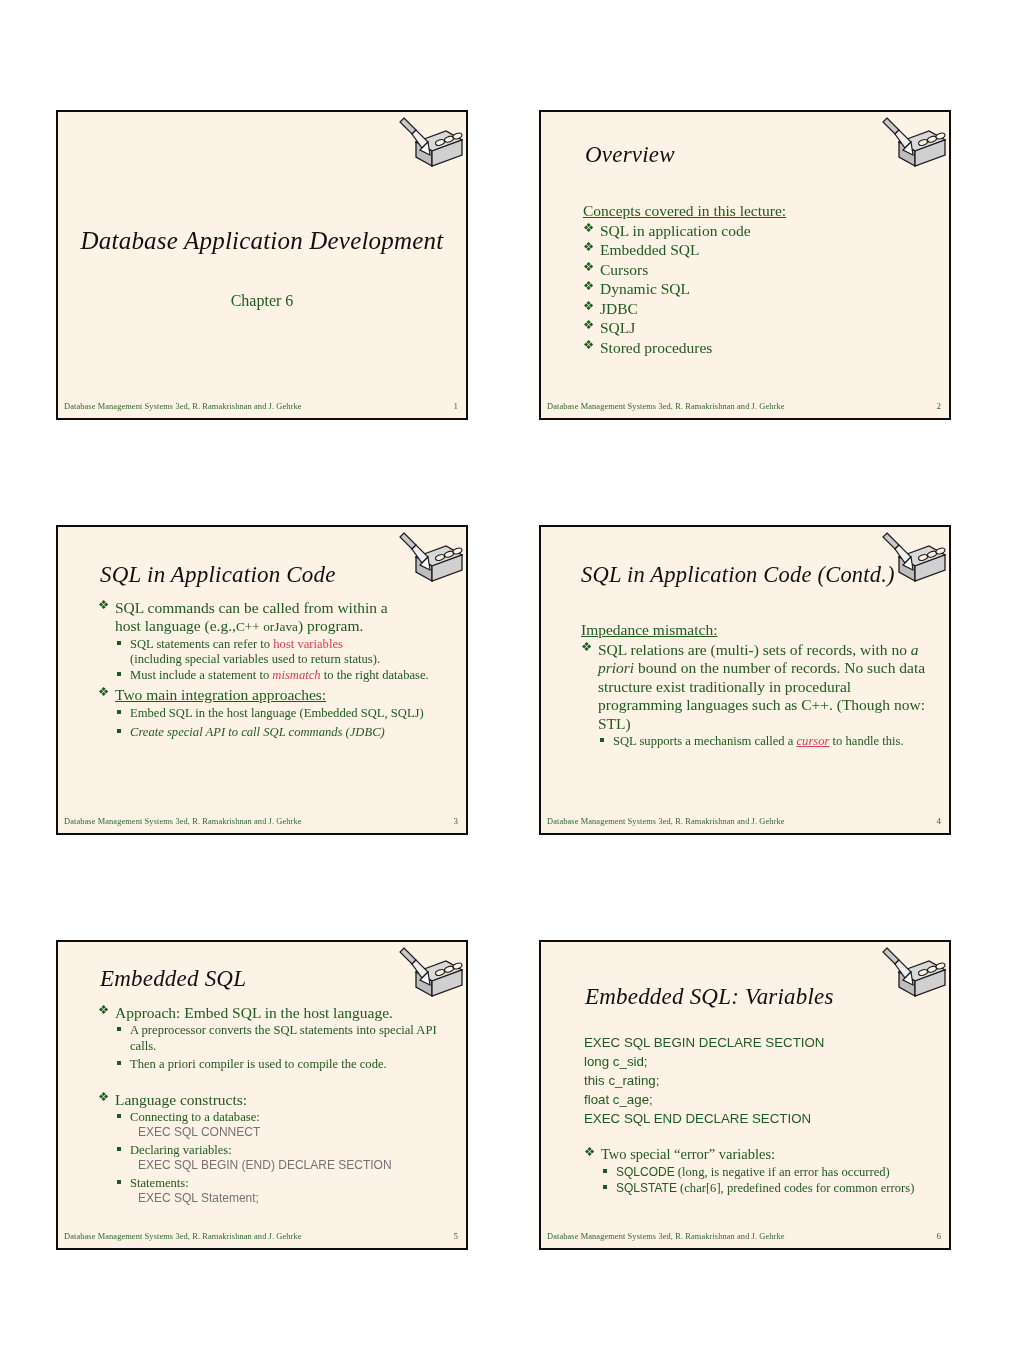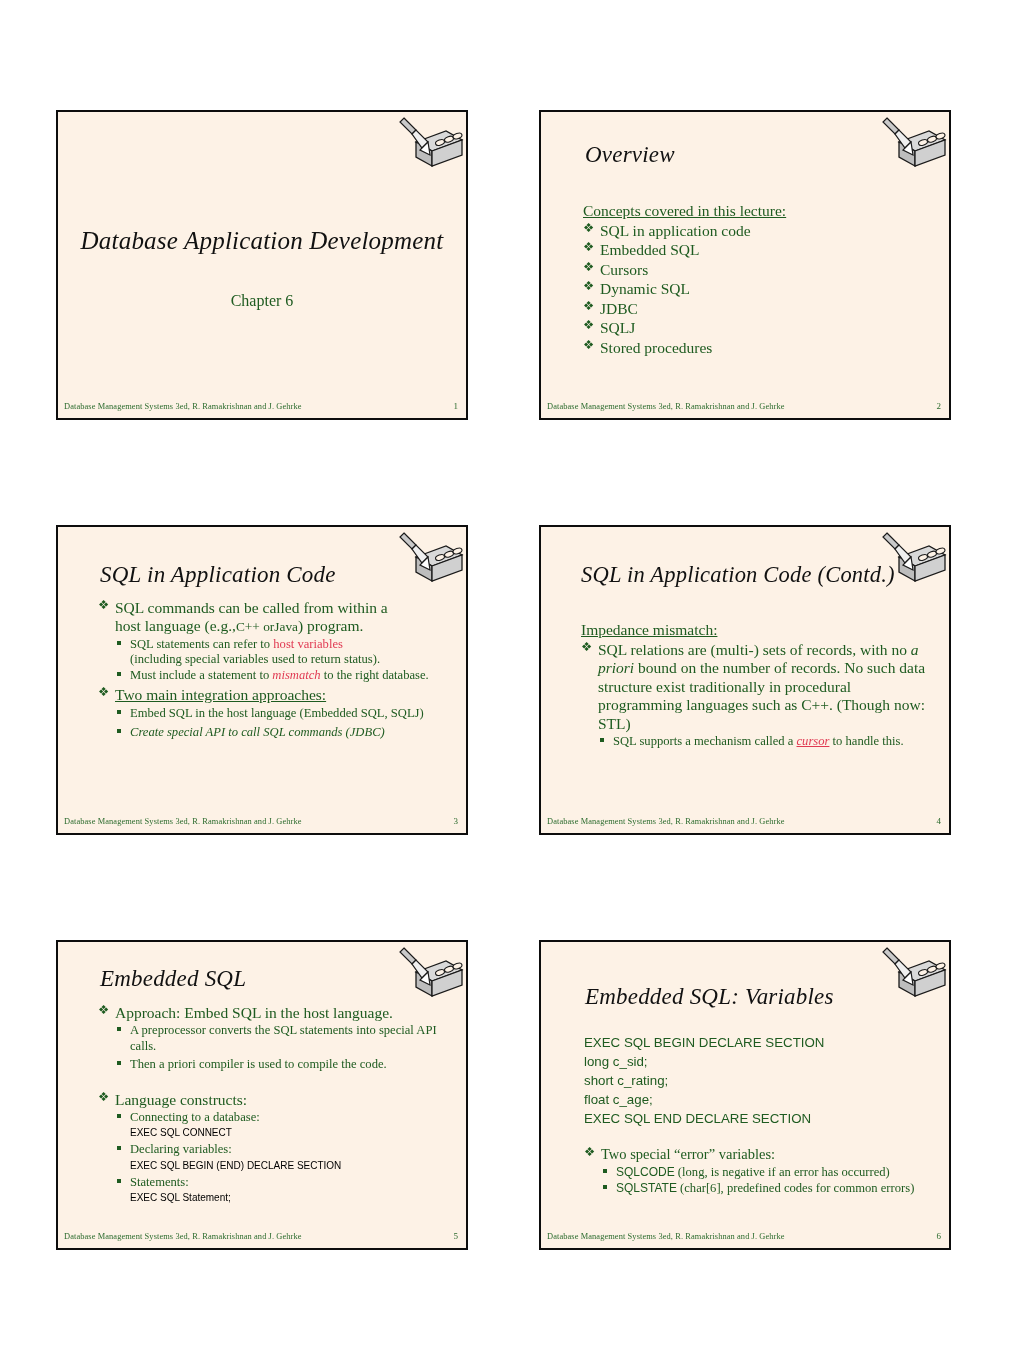--- a/index.html
+++ b/index.html
@@ -139,24 +139,25 @@
     background: #1e5b20;
   }
   .u { text-decoration: underline; }
   .red { color: #e03a52; }
   .red-i { color: #e03a52; font-style: italic; }
   .red-iu { color: #e03a52; font-style: italic; text-decoration: underline; }
   .it { font-style: italic; }
   .small-caps-small { font-size: 0.86em; }
   .code {
     font-family: "Liberation Sans", "DejaVu Sans", sans-serif;
-    font-size: 10px;
-    color: #000000;
+    font-size: 12px;
+    color: #737373;
     line-height: 1.33;
     white-space: nowrap;
+    margin-left: 8px;
   }
   .codeblock {
     font-family: "Liberation Sans", "DejaVu Sans", sans-serif;
     font-size: 13.3px;
     color: #1e5b20;
     line-height: 1.42;
   }
 
   
   .footer {
@@ -381,21 +382,21 @@
       <ellipse cx="59.5" cy="22" rx="4.6" ry="2.6" transform="rotate(-19 59.5 22)" fill="#fdf2e6" stroke="#1a1a1a" stroke-width="1.1"></ellipse>
       <polygon points="6,4 18,16 14,20 2,8" fill="#c9c9c9" stroke="#1a1a1a" stroke-width="1.2"></polygon>
       <polygon points="14,20 18,16 30,28 24,34" fill="#efefef" stroke="#1a1a1a" stroke-width="1.2"></polygon>
       <polygon points="24,34 30,28 32,41 22,36" fill="#ffffff" stroke="#1a1a1a" stroke-width="1.2"></polygon>
     </svg>
     <div class="title title-std s6">Embedded SQL: Variables</div>
     <div class="body" style="top:92px; left:43px;">
       <div class="codeblock">
         <div>EXEC SQL BEGIN DECLARE SECTION</div>
         <div>long c_sid;</div>
-        <div>short c_rating;</div>
+        <div>this c_rating;</div>
         <div>float c_age;</div>
         <div>EXEC SQL END DECLARE SECTION</div>
       </div>
       <ul class="l1" style="margin-top:18px;">
         <li style="font-size:14.5px;">
           <span class="b">❖</span>
           <span>Two special “error” variables:</span>
           <ul class="l2">
             <li style="padding-left:15px;">
               <span class="b"></span>

